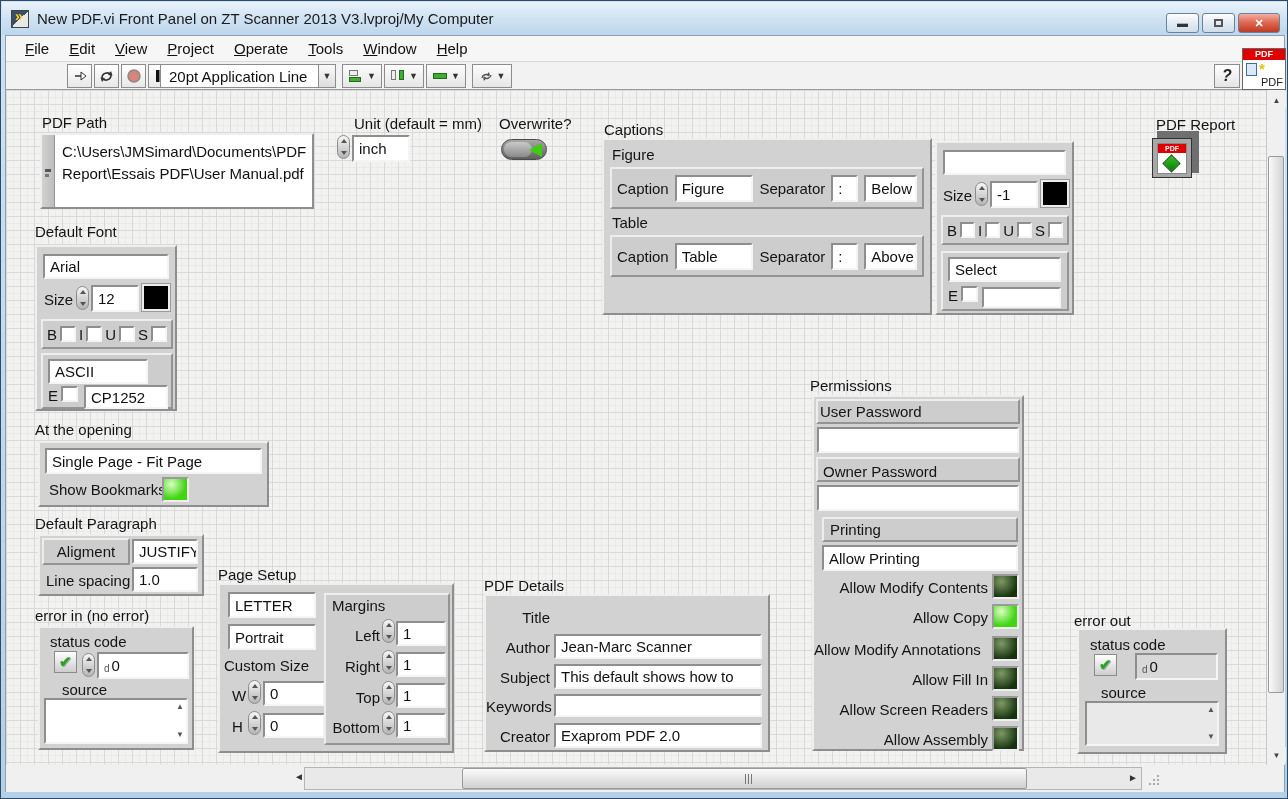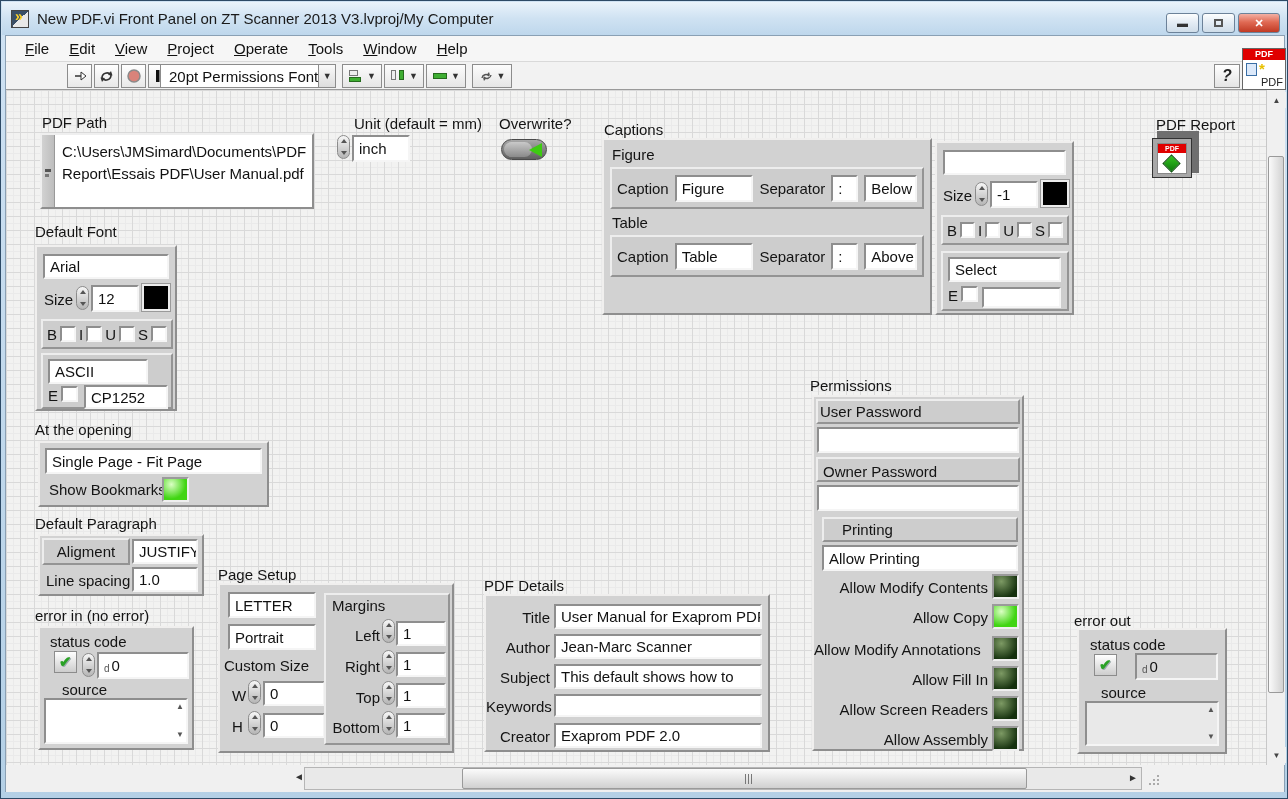--- a/index.html
+++ b/index.html
@@ -169,21 +169,21 @@
             <circle cx="8" cy="8" r="6" fill="#d9837a" stroke="#8a8a8a" stroke-width="1.5"></circle>
           </svg>
         </span>
       <span class="tbtn" style="left:142px">
         <svg width="12" height="14">
             <rect x="1" y="1" width="3.5" height="12" fill="#111"></rect>
             <rect x="7" y="1" width="3.5" height="12" fill="#111"></rect>
           </svg>
         </span>
       <div class="fontbox">
-        <span class="txt">20pt Permissions Font</span>
+        <span class="txt">20pt Application Line</span>
         <span class="dd">▼</span>
       </div>
       <span class="tooldd" style="left:336px">
         <span class="micon">
             <span class="r1"></span>
             <span class="r2"></span>
           </span>▼</span>
       <span class="tooldd" style="left:378px">
         <span class="micon">
             <span class="r1" style="width:5px;height:10px"></span>
@@ -394,42 +394,41 @@
               <i class="up"></i>
               <i class="dn"></i>
             </span>
           <div class="f" style="left:70px;top:118px;width:50px;height:25px">1</div>
         </div>
       </div>
 
       <span class="lbl" style="left:478px;top:487px">PDF Details</span>
       <div class="cl" style="left:478px;top:504px;width:286px;height:158px">
         <span class="inlbl" style="position:absolute;left:0;top:13px;width:64px;text-align:right">Title</span>
-        <div class="f" style="left:68px;top:8px;width:208px;height:25px">User Manual for Exaprom PDF</div>
         <span class="inlbl" style="position:absolute;left:0;top:43px;width:64px;text-align:right">Author</span>
         <div class="f" style="left:68px;top:38px;width:208px;height:25px">Jean-Marc Scanner</div>
         <span class="inlbl" style="position:absolute;left:0;top:73px;width:64px;text-align:right">Subject</span>
         <div class="f" style="left:68px;top:68px;width:208px;height:25px">This default shows how to</div>
         <span class="inlbl" style="position:absolute;left:0;top:102px;width:64px;text-align:right">Keywords</span>
         <div class="f" style="left:68px;top:98px;width:208px;height:23px"></div>
         <span class="inlbl" style="position:absolute;left:0;top:132px;width:64px;text-align:right">Creator</span>
         <div class="f" style="left:68px;top:127px;width:208px;height:25px">Exaprom PDF 2.0</div>
       </div>
 
       <span class="lbl" style="left:804px;top:287px">Permissions</span>
       <div class="cl" style="left:806px;top:305px;width:212px;height:356px">
         <div class="bar" style="position:absolute;left:2px;top:2px;width:204px;height:25px;display:flex;align-items:center;padding-left:2px">
           <span class="inlbl">User Password</span>
           </div>
         <div class="f" style="left:3px;top:30px;width:202px;height:26px"></div>
         <div class="bar" style="position:absolute;left:2px;top:60px;width:204px;height:25px;display:flex;align-items:flex-end;padding-left:5px">
           <span class="inlbl">Owner Password</span>
           </div>
         <div class="f" style="left:3px;top:88px;width:202px;height:26px"></div>
-        <div class="bar" style="position:absolute;left:8px;top:120px;width:196px;height:25px;display:flex;align-items:center;padding-left:18px">
+        <div class="bar" style="position:absolute;left:8px;top:120px;width:196px;height:25px;display:flex;align-items:center;padding-left:6px">
           <span class="inlbl">Printing</span>
           </div>
         <div class="f" style="left:8px;top:148px;width:196px;height:26px">Allow Printing</div>
         <span class="inlbl" style="position:absolute;left:0;top:182px;width:174px;text-align:right">Allow Modify Contents</span>
         <span class="led" style="left:178px;top:177px"></span>
         <span class="inlbl" style="position:absolute;left:0;top:212px;width:174px;text-align:right">Allow Copy</span>
         <span class="led on" style="left:178px;top:207px"></span>
         <span class="inlbl" style="position:absolute;left:0;top:244px;width:174px;text-align:left">Allow Modify Annotations</span>
         <span class="led" style="left:178px;top:239px"></span>
         <span class="inlbl" style="position:absolute;left:0;top:274px;width:174px;text-align:right">Allow Fill In</span>

